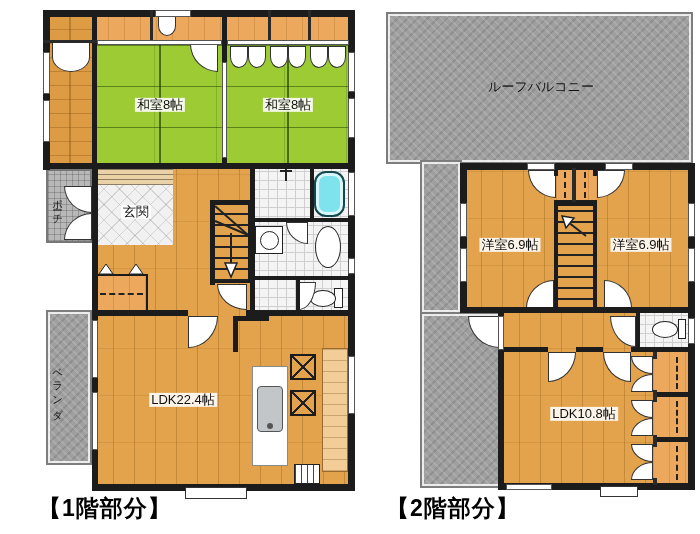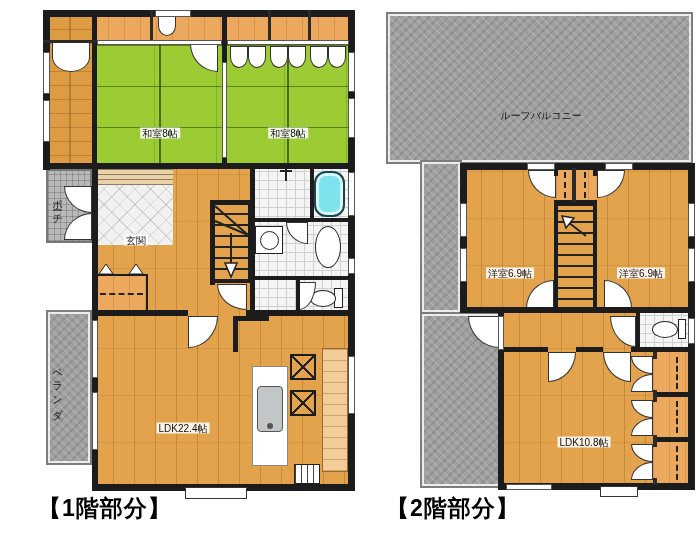--- a/index.html
+++ b/index.html
@@ -44,22 +44,22 @@
     border:2px solid #1c1c1c;box-sizing:border-box;}
   .arc{position:absolute;background:#fff;border:1px solid #333;box-sizing:border-box;z-index:5;}
   .a-tl{border-radius:100% 0 0 0;}
   .a-tr{border-radius:0 100% 0 0;}
   .a-bl{border-radius:0 0 0 100%;}
   .a-br{border-radius:0 0 100% 0;}
   .scallop{position:absolute;background:#fff;border:1px solid #333;box-sizing:border-box;z-index:5;
     border-radius:0 0 100% 100%;}
   .dash-h{position:absolute;border-top:2px dashed #222;z-index:4;}
   .dash-v{position:absolute;border-left:2px dashed #222;z-index:4;}
-  .rlabel{position:absolute;z-index:9;font-size:10px;line-height:1.1;color:#111;
-    background:rgba(255,255,255,.88);padding:0 2px;white-space:nowrap;transform:translate(-50%,-50%);margin-top:28px;}
+  .rlabel{position:absolute;z-index:9;font-size:13px;line-height:1.1;color:#111;
+    background:rgba(255,255,255,.88);padding:0 2px;white-space:nowrap;transform:translate(-50%,-50%);}
   .vlabel{position:absolute;z-index:9;font-size:10.5px;color:#111;writing-mode:vertical-rl;
     letter-spacing:2px;transform:translate(-50%,-50%);background:transparent;}
   .caption{position:absolute;z-index:9;font-size:23px;font-weight:bold;color:#000;letter-spacing:1px;}
   .fix-white{position:absolute;background:#fff;border:1.5px solid #222;box-sizing:border-box;z-index:4;}
   .oval{border-radius:50%;}
   .tub{position:absolute;background:#7fe3ee;border:2px solid #17474e;border-radius:12px;box-sizing:border-box;z-index:4;
     box-shadow:inset 0 0 0 3px rgba(255,255,255,.7);}
   .sink{position:absolute;background:#c2c6c9;border:1.5px solid #555;border-radius:4px;box-sizing:border-box;z-index:5;}
   .stove{position:absolute;background:#e2a34c;border:2px solid #1c1c1c;box-sizing:border-box;z-index:4;
     background-image:linear-gradient(to top right,transparent calc(50% - 1px),#222 calc(50% - 1px) calc(50% + 1px),transparent calc(50% + 1px)),

